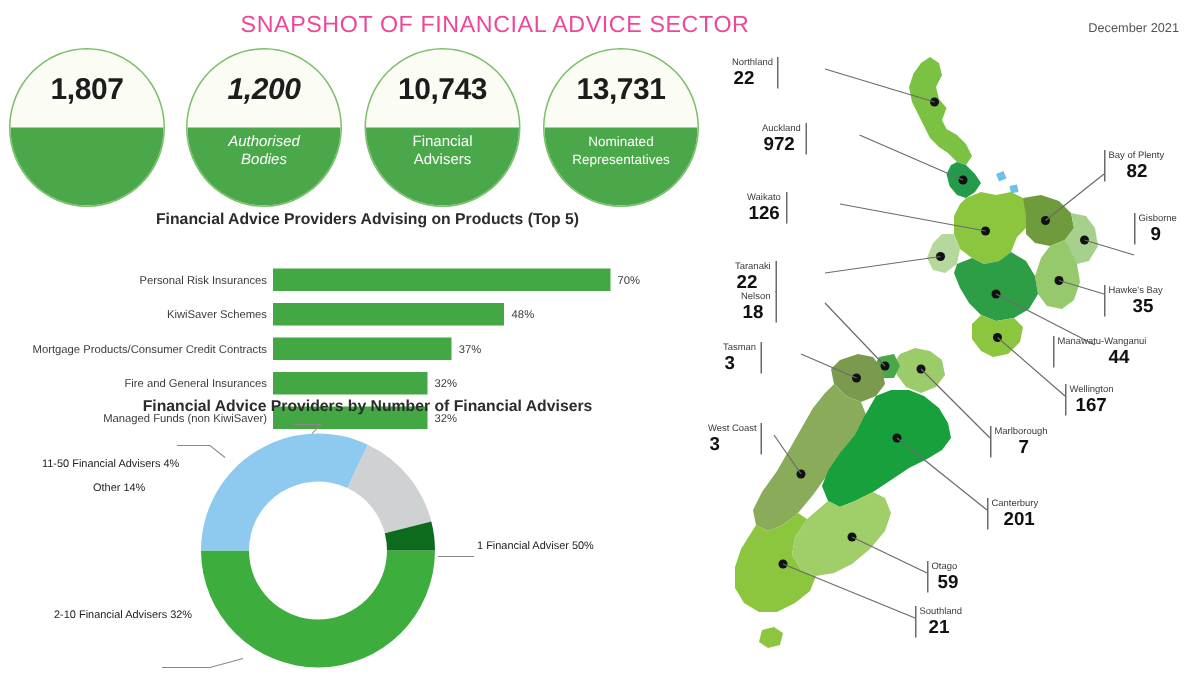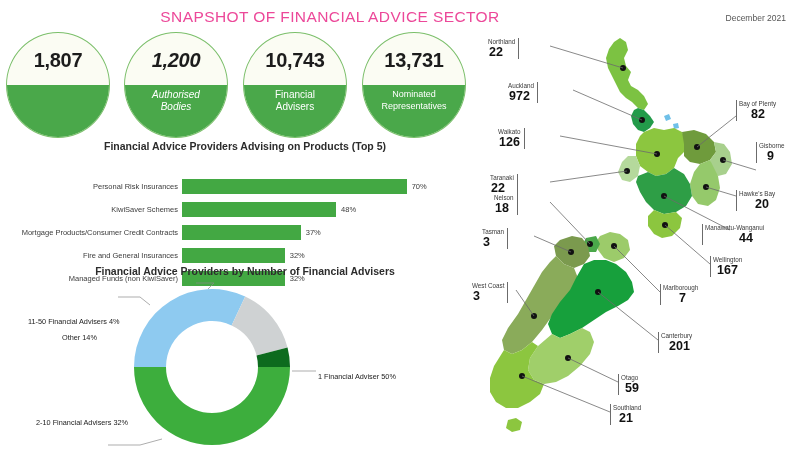--- a/index.html
+++ b/index.html
@@ -77,21 +77,21 @@
   }
 
   
   .donut-section{position:absolute;left:0;top:265px;width:490px;height:200px;}
   .donut-title{
     text-align:center;width:100%;
     font-size:10.5px;font-weight:bold;color:#2c2c2c;
   }
   .donut-wrap{position:absolute;left:0;top:14px;width:490px;height:180px;}
   .donut-label{
-    position:absolute;font-size:7.3px;color:#222;white-space:nowrap;margin-top:13px;
+    position:absolute;font-size:7.3px;color:#222;white-space:nowrap;
   }
 
   
   .map-section{position:absolute;left:468px;top:24px;width:332px;height:442px;}
   .map-label{position:absolute;white-space:nowrap;}
   .map-region{
     font-size:6.3px;color:#3a3a3a;display:block;line-height:8px;
     padding-left:2px;
   }
   .map-value{
@@ -318,21 +318,21 @@
     <div class="map-label tick-left" style="left:288px;top:118px;">
       <span class="map-region">Gisborne</span>
       <span class="map-value" style="padding-left:10px">9</span>
     </div>
     <div class="map-label tick-right" style="left:24px;top:170px;padding-right:3px;">
       <span class="map-region">Nelson</span>
       <span class="map-value">18</span>
     </div>
     <div class="map-label tick-left" style="left:268px;top:166px;">
       <span class="map-region">Hawke's Bay</span>
-      <span class="map-value" style="padding-left:18px">20</span>
+      <span class="map-value" style="padding-left:18px">35</span>
     </div>
     <div class="map-label tick-left" style="left:234px;top:200px;">
       <span class="map-region">Manawatu-Wanganui</span>
       <span class="map-value" style="padding-left:36px">44</span>
     </div>
     <div class="map-label tick-right" style="left:12px;top:204px;padding-right:3px;">
       <span class="map-region">Tasman</span>
       <span class="map-value">3</span>
     </div>
     <div class="map-label tick-left" style="left:242px;top:232px;">

